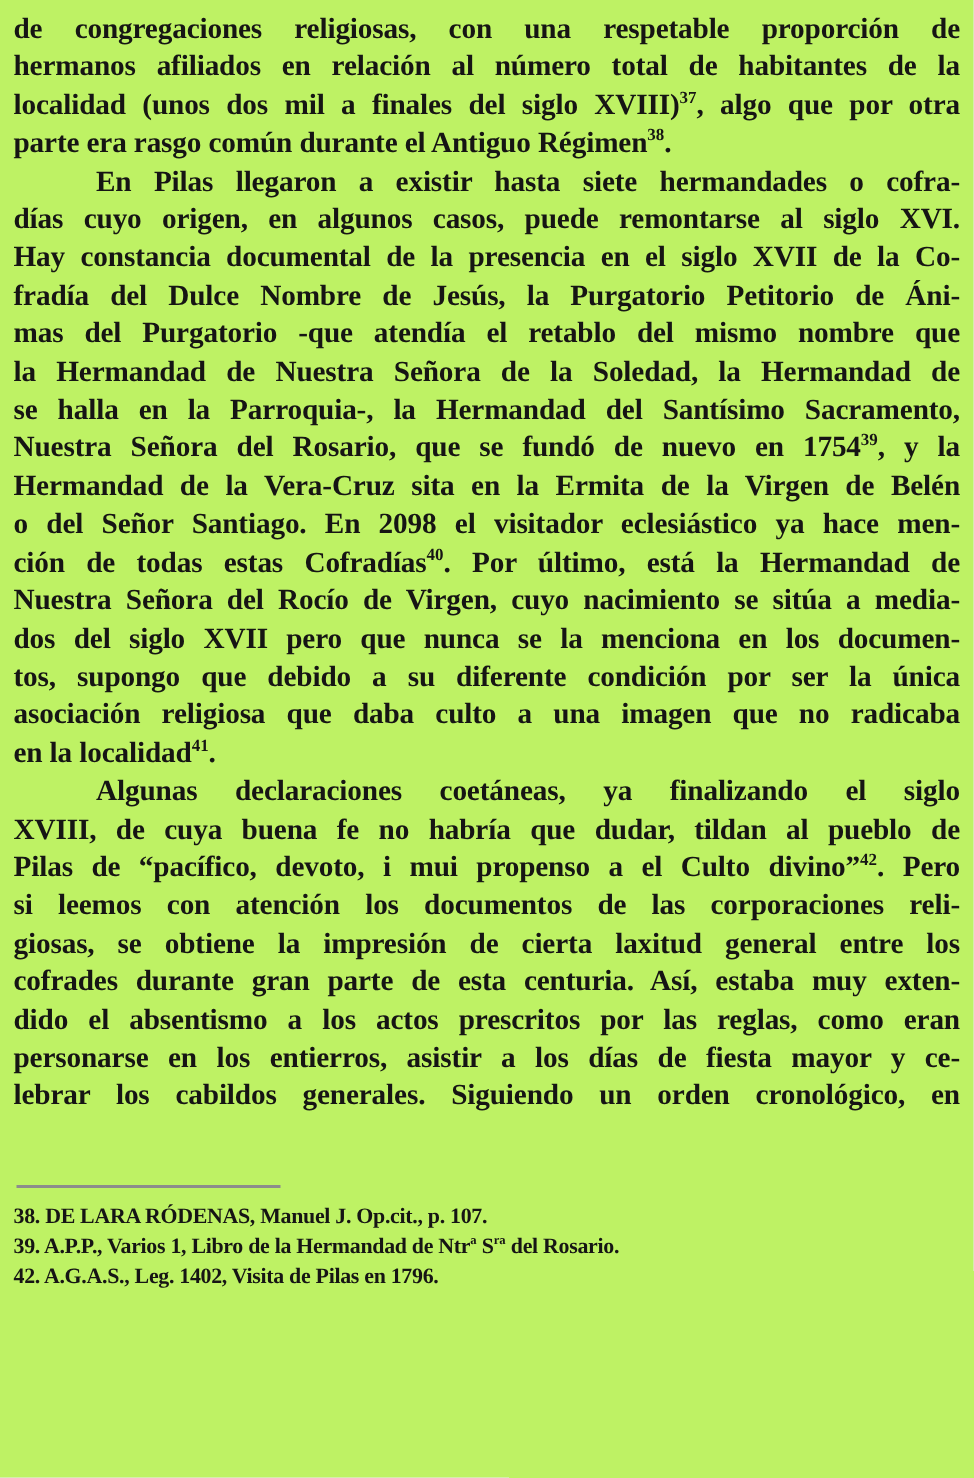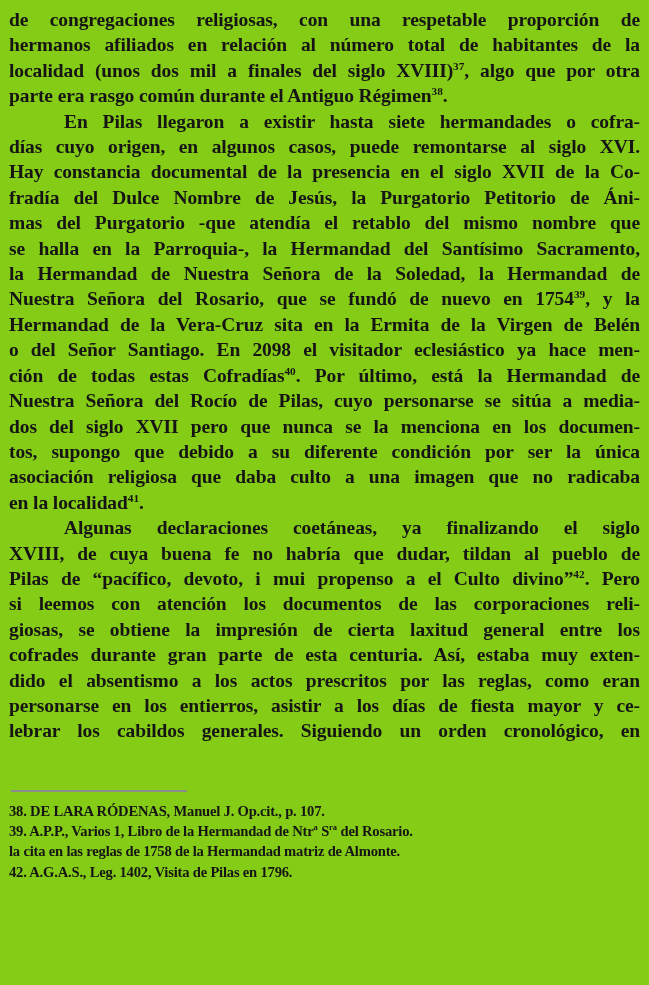--- a/index.html
+++ b/index.html
@@ -1,19 +1,19 @@
 <!DOCTYPE html>
 <html><head>
 <meta charset="utf-8">
 <style>
   html,body{margin:0;padding:0;background:#e8e8e8;}
   .page{
     position:relative;
     width:649px;height:985px;
-    background:#84cc16;
+    background:#bef264;
     overflow:hidden;
     font-family:"Liberation Serif","DejaVu Serif",serif;
     font-weight:700;
     color:#161514;
     box-sizing:border-box;
     padding:7px 9px 0 9px;
   }
   .body-text{font-size:19.5px;line-height:25.4px;}
   .para{margin:0;}
   .line{
@@ -42,27 +42,27 @@
         <div class="line">hermanos afiliados en relación al número total de habitantes de la</div>
         <div class="line">localidad (unos dos mil a finales del siglo XVIII)<sup>37</sup>, algo que por otra</div>
         <div class="line last">parte era rasgo común durante el Antiguo Régimen<sup>38</sup>.</div>
       </div>
       <div class="para indent">
         <div class="line first">En Pilas llegaron a existir hasta siete hermandades o cofra-</div>
         <div class="line">días cuyo origen, en algunos casos, puede remontarse al siglo XVI.</div>
         <div class="line">Hay constancia documental de la presencia en el siglo XVII de la Co-</div>
         <div class="line">fradía del Dulce Nombre de Jesús, la Purgatorio Petitorio de Áni-</div>
         <div class="line">mas del Purgatorio -que atendía el retablo del mismo nombre que</div>
+        <div class="line">la Hermandad de Nuestra Señora de la Soledad, la Hermandad de</div>
         <div class="line">se halla en la Parroquia-, la Hermandad del Santísimo Sacramento,</div>
-        <div class="line">la Hermandad de Nuestra Señora de la Soledad, la Hermandad de</div>
         <div class="line">Nuestra Señora del Rosario, que se fundó de nuevo en 1754<sup>39</sup>, y la</div>
         <div class="line">Hermandad de la Vera-Cruz sita en la Ermita de la Virgen de Belén</div>
         <div class="line">o del Señor Santiago. En 2098 el visitador eclesiástico ya hace men-</div>
         <div class="line">ción de todas estas Cofradías<sup>40</sup>. Por último, está la Hermandad de</div>
-        <div class="line">Nuestra Señora del Rocío de Pilas, cuyo personarse se sitúa a media-</div>
+        <div class="line">Nuestra Señora del Rocío de Virgen, cuyo nacimiento se sitúa a media-</div>
         <div class="line">dos del siglo XVII pero que nunca se la menciona en los documen-</div>
         <div class="line">tos, supongo que debido a su diferente condición por ser la única</div>
         <div class="line">asociación religiosa que daba culto a una imagen que no radicaba</div>
         <div class="line last">en la localidad<sup>41</sup>.</div>
       </div>
       <div class="para indent">
         <div class="line first">Algunas declaraciones coetáneas, ya finalizando el siglo</div>
         <div class="line">XVIII, de cuya buena fe no habría que dudar, tildan al pueblo de</div>
         <div class="line">Pilas de “pacífico, devoto, i mui propenso a el Culto divino”<sup>42</sup>. Pero</div>
         <div class="line">si leemos con atención los documentos de las corporaciones reli-</div>
@@ -75,19 +75,18 @@
     </div>
   <div class="fnrule"></div>
   <div class="footnotes">
       <div class="para">
         <div class="line first last">38. DE LARA RÓDENAS, Manuel J. Op.cit., p. 107.</div>
       </div>
       <div class="para">
         <div class="line first last">39. A.P.P., Varios 1, Libro de la Hermandad de Ntr<sup>a</sup> S<sup>ra</sup> del Rosario.</div>
       </div>
       <div class="para">
-        <div class="line last">la cita en las reglas de 1758 de la Hermandad matriz de Almonte.</div>
       </div>
       <div class="para">
         <div class="line first last">42. A.G.A.S., Leg. 1402, Visita de Pilas en 1796.</div>
       </div>
     </div>
 </div>
 
 </body></html>

